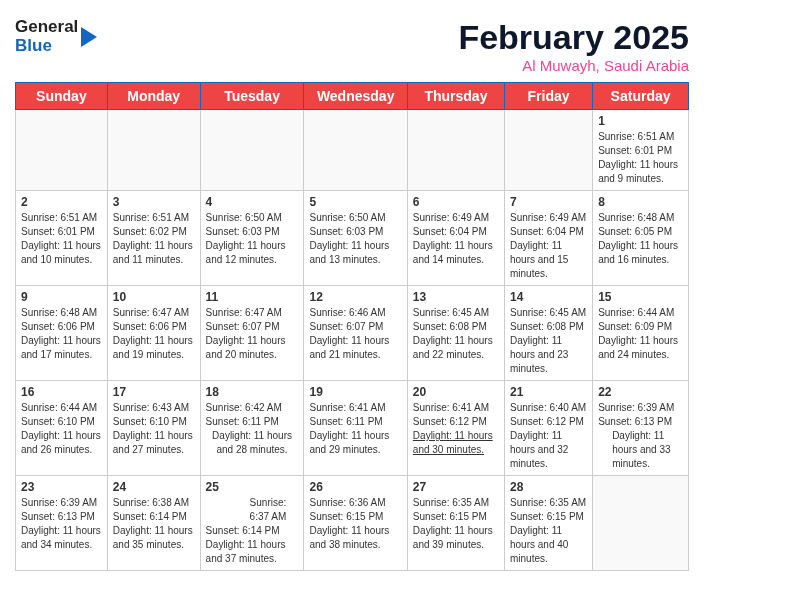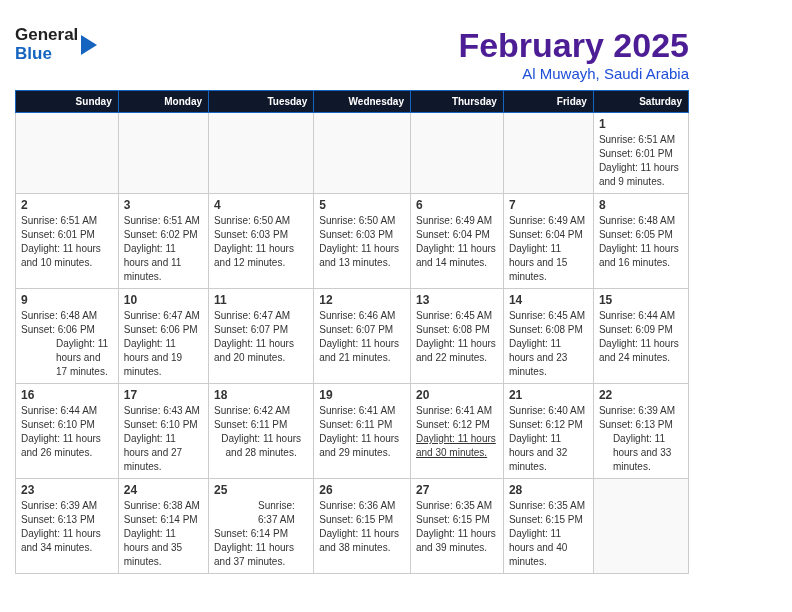--- a/index.html
+++ b/index.html
@@ -1,28 +1,28 @@
 <!DOCTYPE html>
 <html><head>
   <meta charset="utf-8">
   <style>
     * { box-sizing: border-box; margin: 0; padding: 0; }
     body { font-family: Arial, sans-serif; background: #fff; width: 792px; height: 612px; overflow: hidden; }
     
-    .container { width: 704px; padding: 26px 15px; }
+    .container { width: 704px; padding: 18px 15px; }
     
     .header-area { display: flex; justify-content: space-between; align-items: flex-start; margin-bottom: 8px; }
     
     .logo { display: flex; align-items: center; }
     
     .title-area { text-align: right; }
     
     .calendar { width: 100%; border-collapse: collapse; }
     
-    .calendar th { background: #0f172a; color: #fff; text-align: right; padding: 5px 6px; font-size: 10px; font-weight: bold; border: 1px solid #1565C0; }
+    .calendar th { background: #ef4444; color: #fff; text-align: center; padding: 5px 6px; font-size: 14px; font-weight: bold; border: 1px solid #1565C0; }
     
     .calendar td { border: 1px solid #ccc; vertical-align: top; padding: 4px 5px; width: 113px; min-height: 80px; font-size: 10.5px; color: #333; }
     
     .day-num { font-size: 12px; font-weight: bold; display: block; margin-bottom: 2px; }
     .day-info { font-size: 10px; color: #333; line-height: 1.4; }
     
     .empty { background: #f9f9f9; }
   </style>
 </head>
 <body>
@@ -34,22 +34,22 @@
       <div style="display:flex; align-items:center;">
         <div style="display:flex; flex-direction:column; line-height:1.1;">
           <span style="font-size:17px; font-weight:bold; color:#222;">General</span>
           <span style="font-size:17px; font-weight:bold; color:#1565C0;">Blue</span>
         </div>
         <div style="width:0; height:0; border-top:10px solid transparent; border-bottom:10px solid transparent; border-left:16px solid #1565C0; margin-left:3px;"></div>
       </div>
     </div>
 
     <div class="title-area">
-      <div style="font-size:34px; font-weight:bold; color:#4c1d95;">February 2025</div>
-      <div style="font-size:15px; color:#1d4ed8;">Al Muwayh, Saudi Arabia</div>
+      <div style="font-size:34px; font-weight:bold; color:#0f172a;">February 2025</div>
+      <div style="font-size:15px; color:#ec4899;">Al Muwayh, Saudi Arabia</div>
     </div>
   </div>
 
   <table class="calendar">
     <thead>
       <tr>
         <th>Sunday</th>
         <th>Monday</th>
         <th>Tuesday</th>
         <th>Wednesday</th>
@@ -132,21 +132,21 @@
               <span style="display: block;">Daylight: 11 hours and 16 minutes.</span>
             </div>
           </td>
         </tr>
         <tr>
           <td>
             <span class="day-num">9</span>
             <div class="day-info">
               <span style="display: block;">Sunrise: 6:48 AM</span>
               <span style="display: block;">Sunset: 6:06 PM</span>
-              <span style="display: block; margin-left: 35px;">Daylight: 11 hours and 17 minutes.</span>
+              <span style="display: block;">Daylight: 11 hours and 17 minutes.</span>
             </div>
           </td>
           <td>
             <span class="day-num">10</span>
             <div class="day-info">
               <span style="display: block;">Sunrise: 6:47 AM</span>
               <span style="display: block;">Sunset: 6:06 PM</span>
               <span style="display: block;">Daylight: 11 hours and 19 minutes.</span>
             </div>
           </td>

